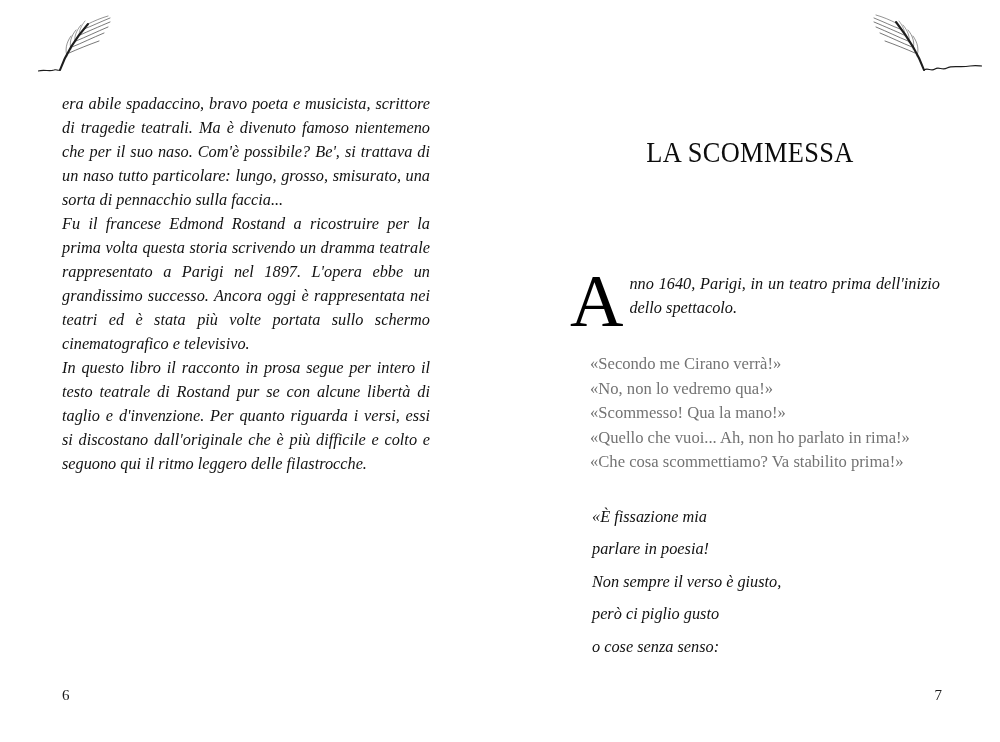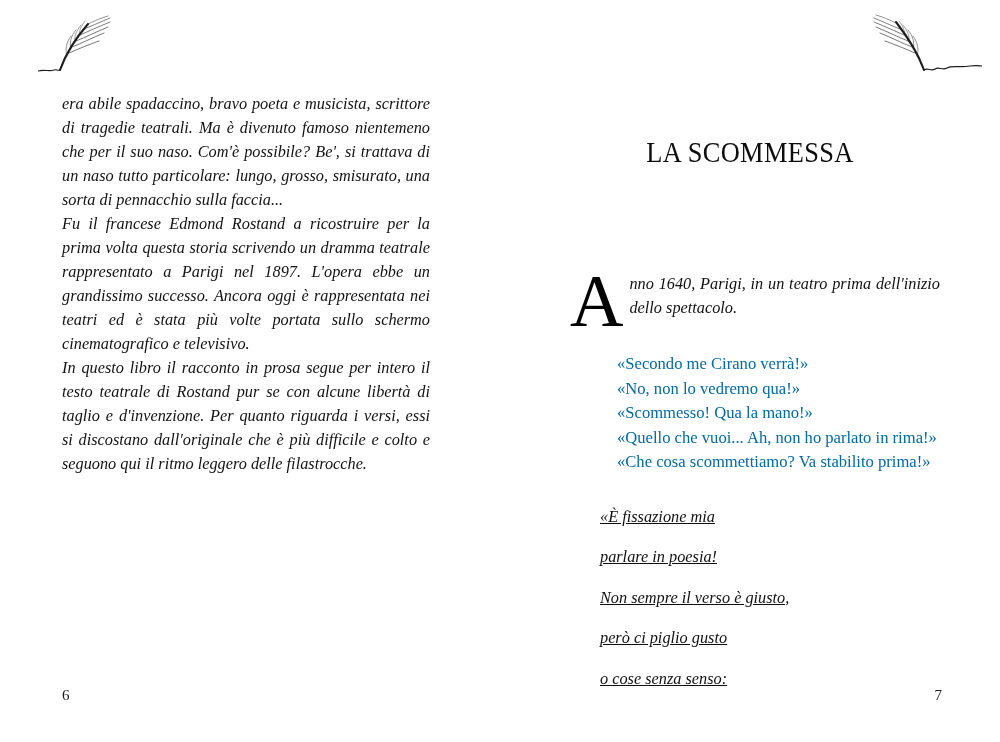--- a/index.html
+++ b/index.html
@@ -97,38 +97,37 @@
     padding: 0 6px 0 0;
     margin-top: 2px;
     font-weight: 400;
     color: #000;
   }
 
   .dialogue {
     margin-top: 22px;
     font-size: 16.6px;
     line-height: 24.5px;
-    color: #0369a1;
-    margin-left: 27px;
+    color: #737373;
   }
   .dialogue .line {
     text-indent: 20px;
     margin: 0;
     white-space: normal;
   }
   .dialogue .line.wrap { text-align: left; }
 
   .verse {
     margin-top: 30px;
     font-style: italic;
     font-size: 16.3px;
     line-height: 24.5px;
     padding-left: 14px;
   }
-  .verse .vline { margin: 16px; text-decoration: underline; }
+  .verse .vline { margin: 8px; }
 
   
   .folio {
     position: absolute;
     bottom: 38px;
     font-size: 15px;
     font-style: normal;
     color: #1a1a1a;
   }
   .folio.l { left: 62px; }

